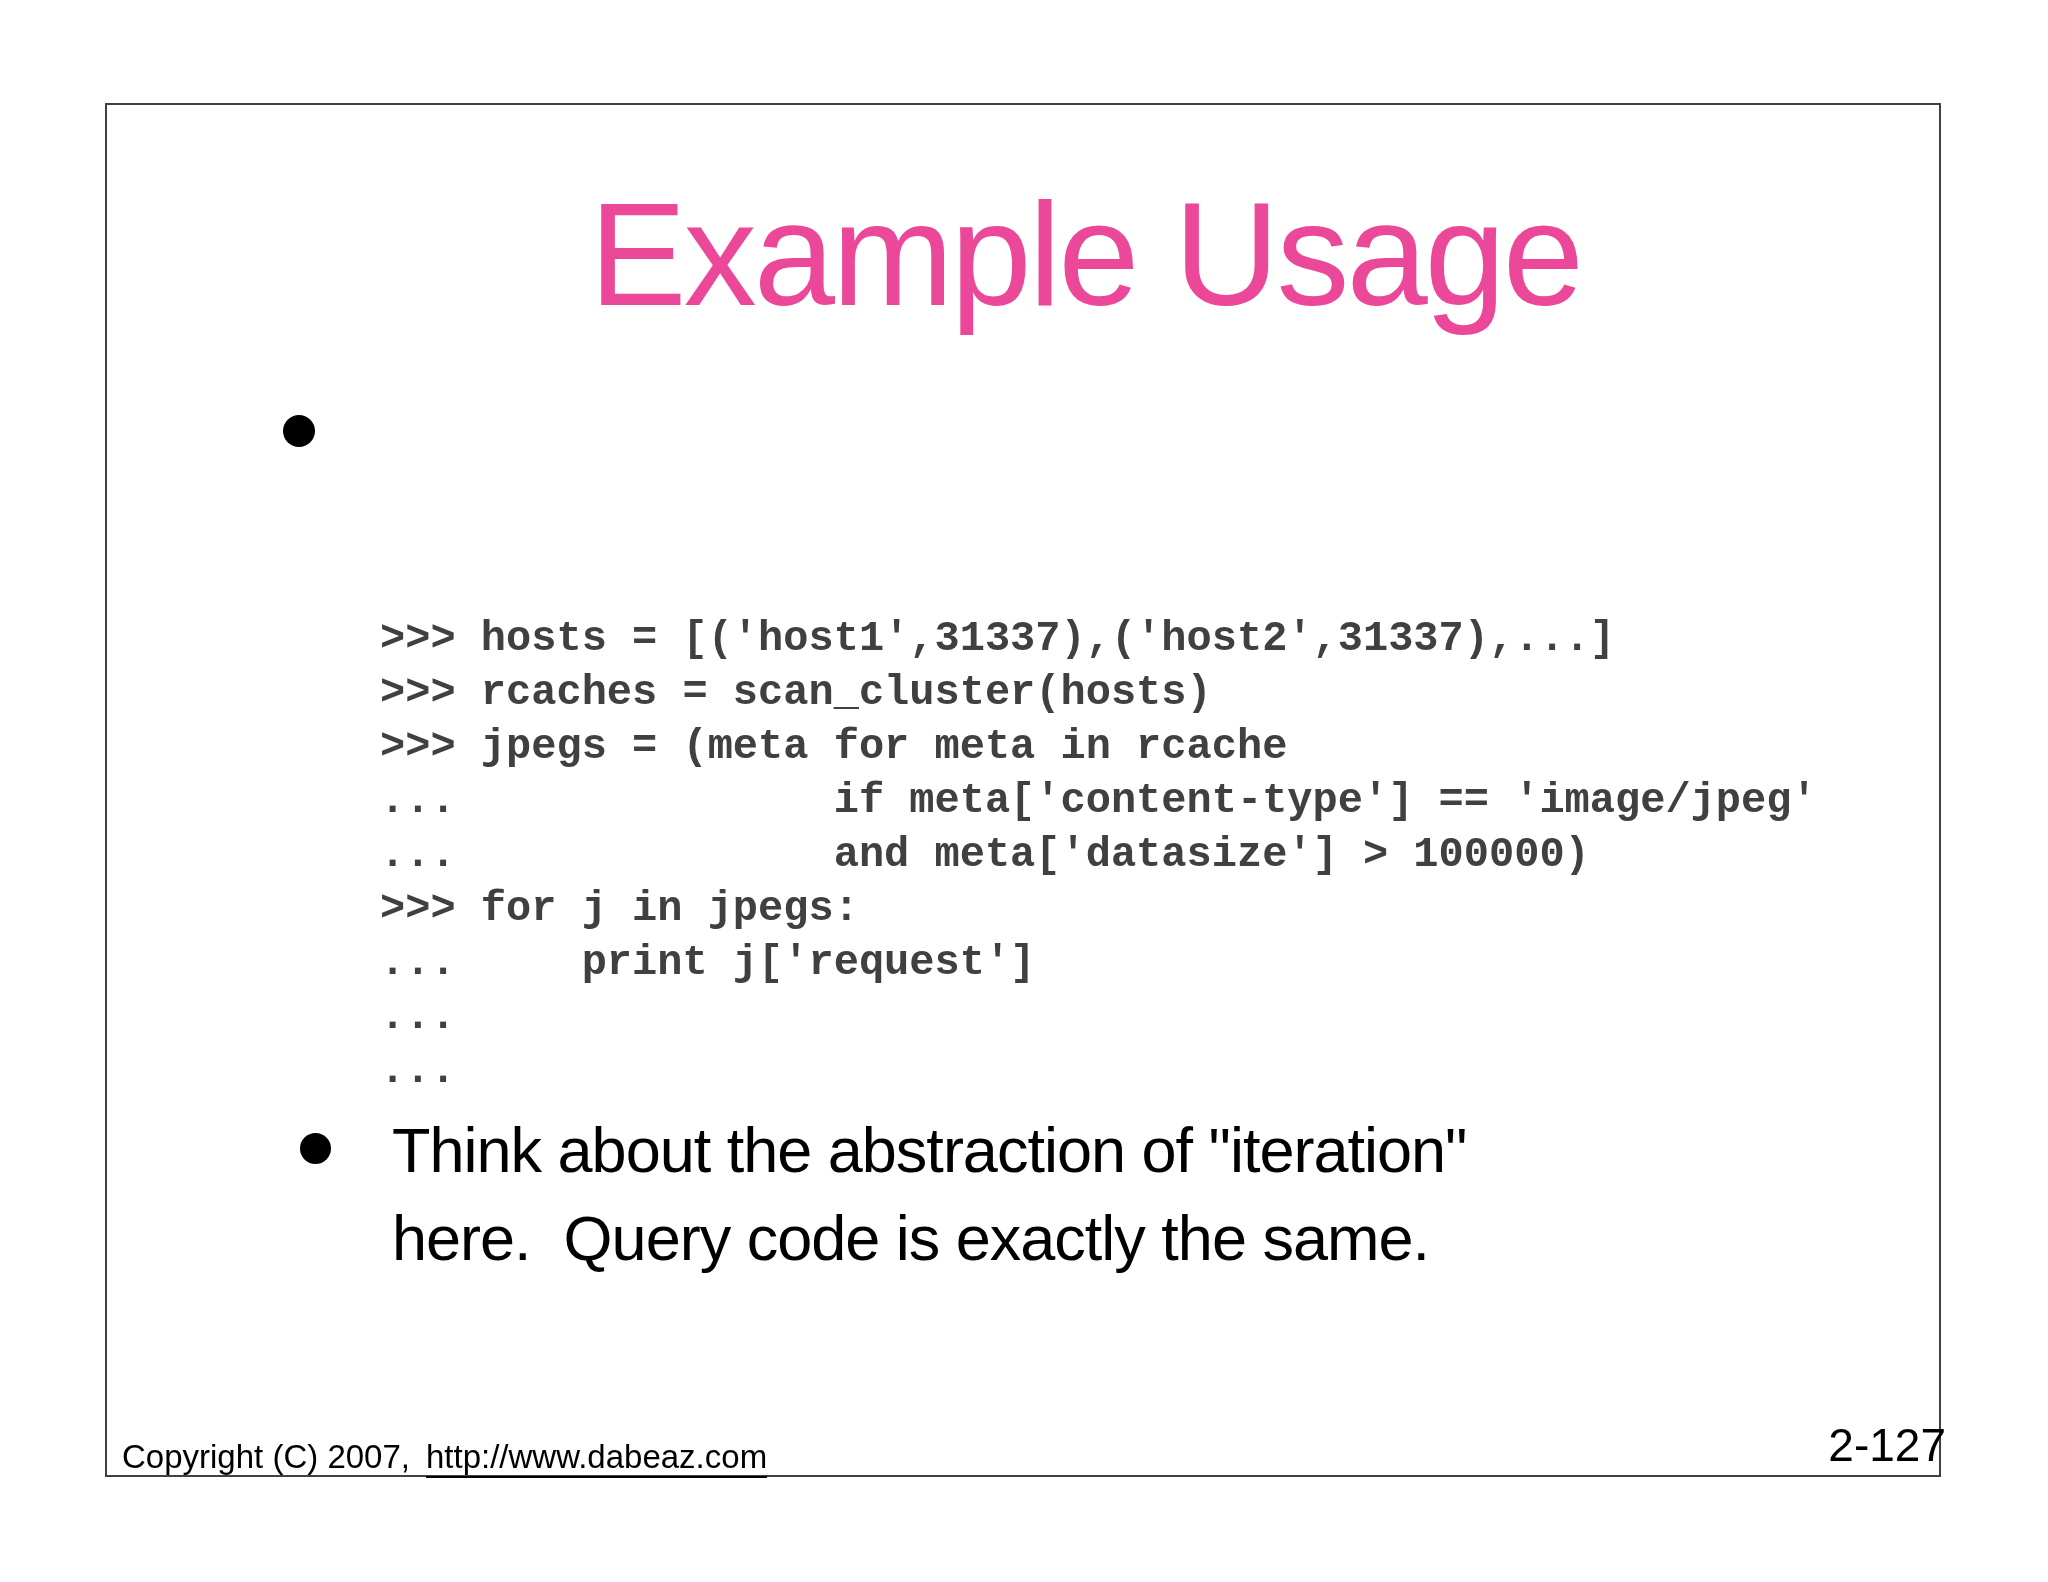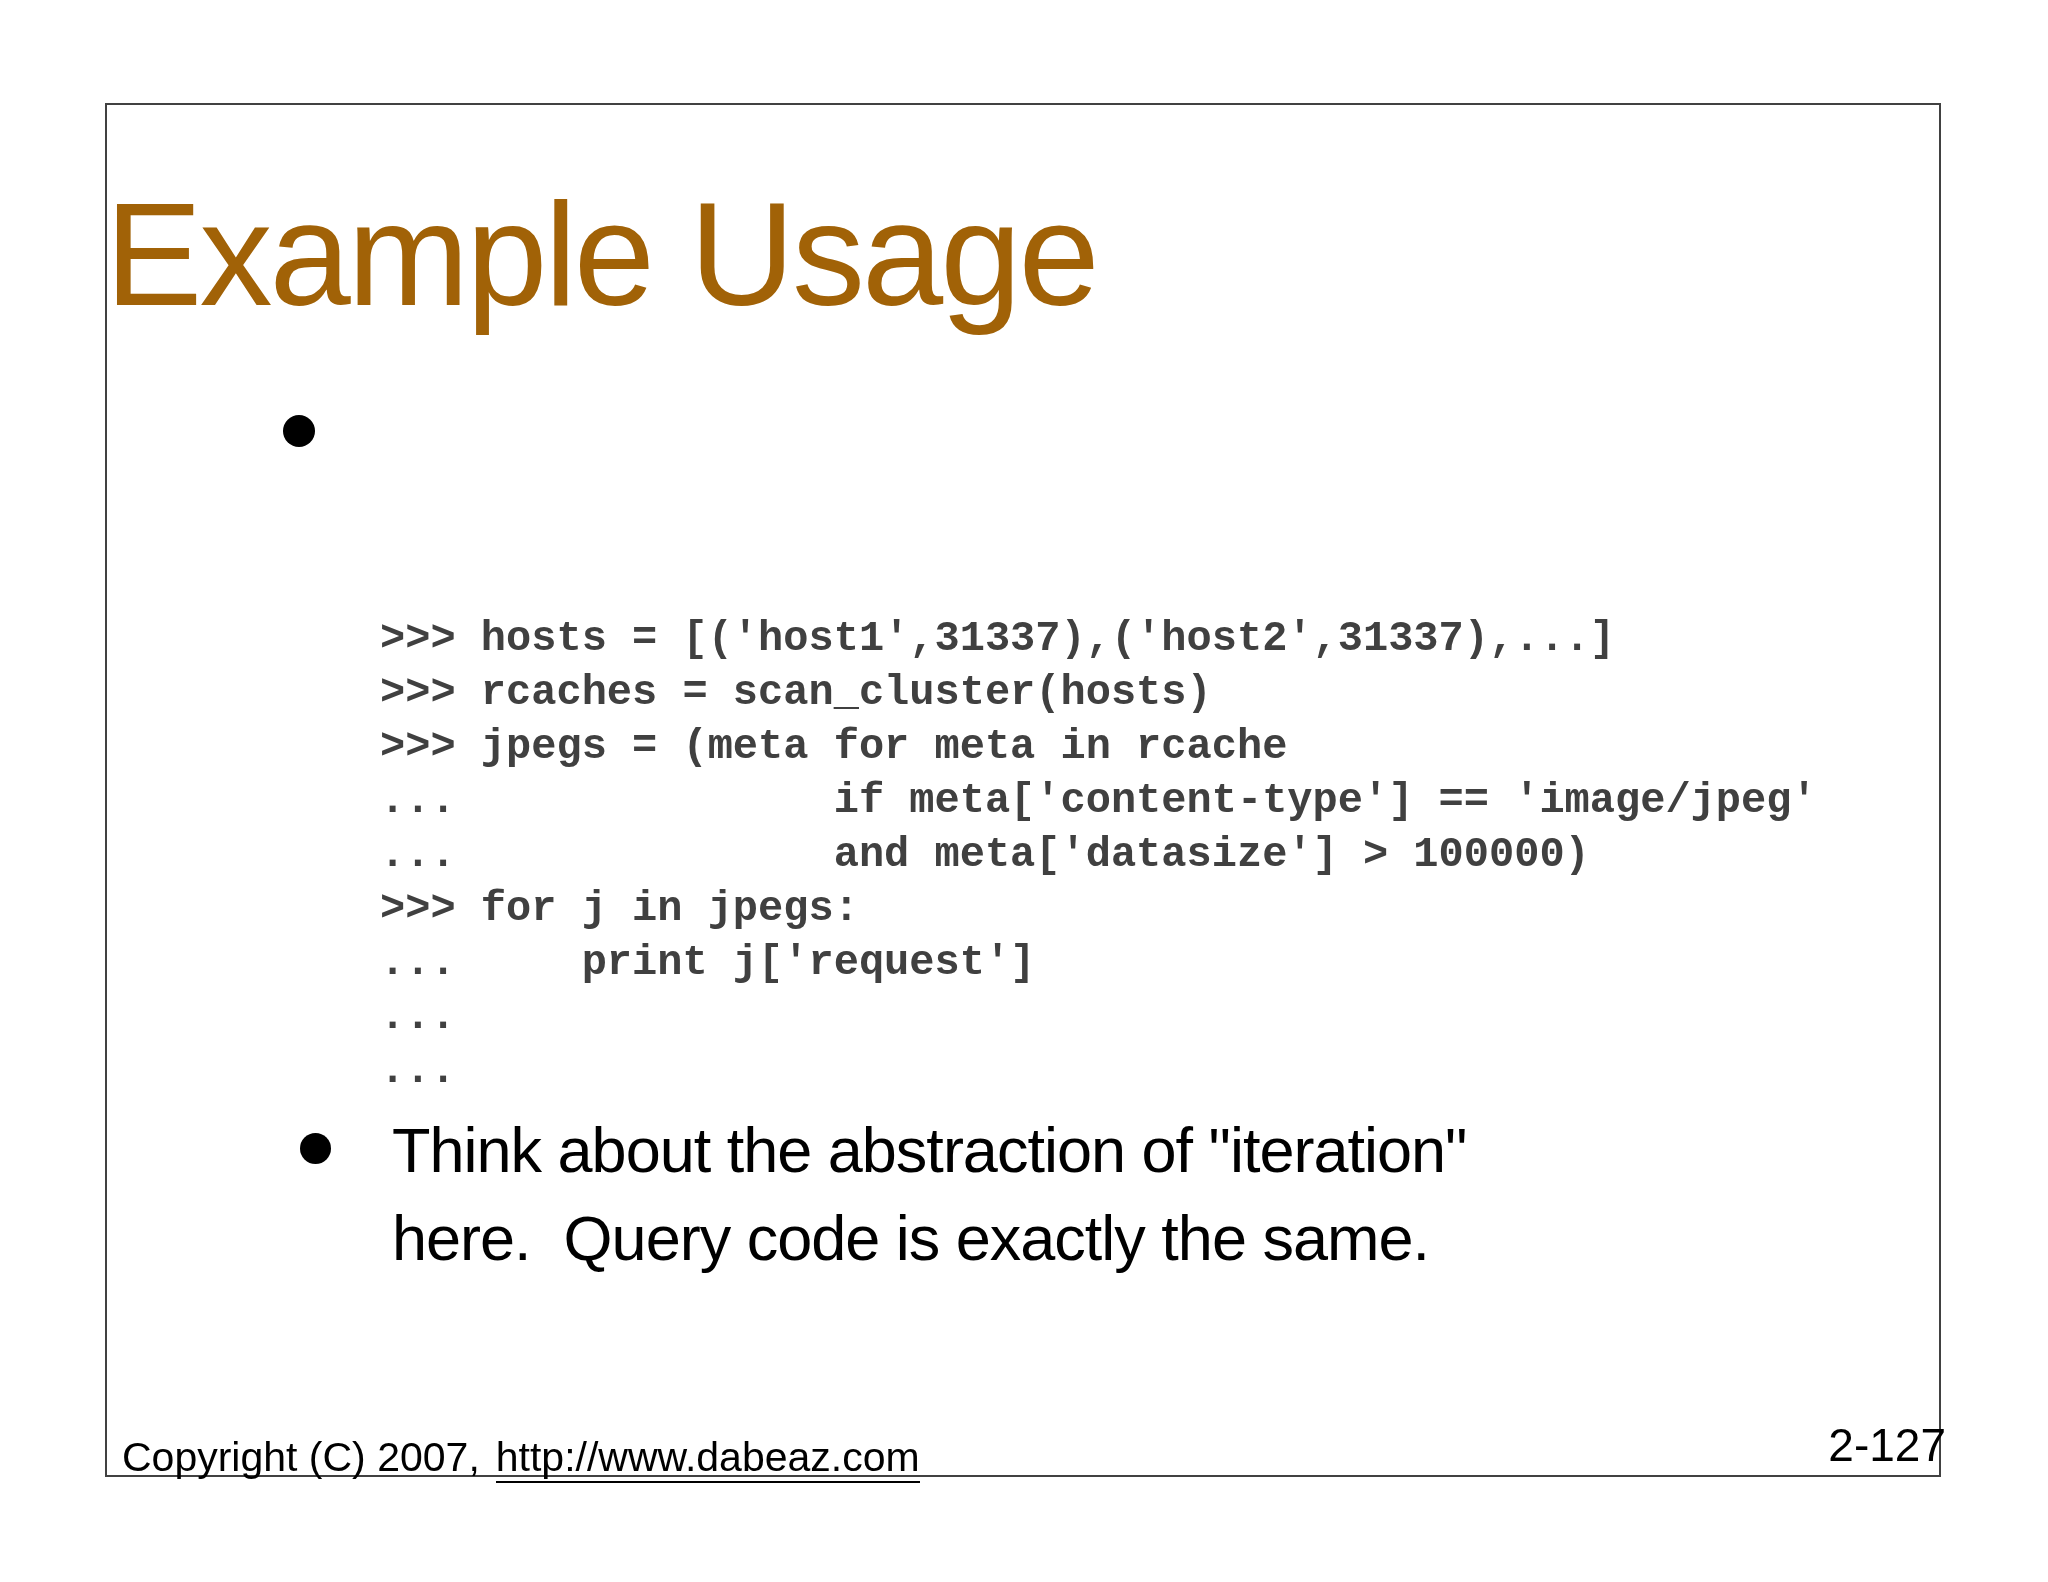--- a/index.html
+++ b/index.html
@@ -26,26 +26,26 @@
     height: 1374px;
     border: 2px solid #414141;
     box-sizing: border-box;
     background: #ffffff;
   }
   .slide-title {
     position: absolute;
     left: 105px;
     top: 182px;
     width: 1476px;
-    text-align: left;
+    text-align: right;
     font-size: 146px;
     line-height: 146px;
     font-weight: 400;
     letter-spacing: -3px;
-    color: #a16207;
+    color: #ec4899;
     white-space: pre;
   }
   .bullet-dot {
     position: absolute;
     border-radius: 50%;
     background: #000000;
   }
   #bullet1-dot { left: 283px; top: 415px; width: 32px; height: 32px; }
   #bullet2-dot { left: 300px; top: 1133px; width: 31px; height: 31px; }
   .bullet-text {
@@ -67,21 +67,21 @@
     font-weight: bold;
     font-size: 42px;
     line-height: 54px;
     color: #404040;
     white-space: pre;
   }
   .footer {
     position: absolute;
     left: 122px;
     top: 1437px;
-    font-size: 41px;
+    font-size: 33px;
     line-height: 40px;
     color: #000000;
     white-space: pre;
   }
   .footer a.footer-link {
     color: #000000;
     text-decoration: none;
     border-bottom: 2px solid #000000;
     margin-left: 16px;
     padding-bottom: 1px;

